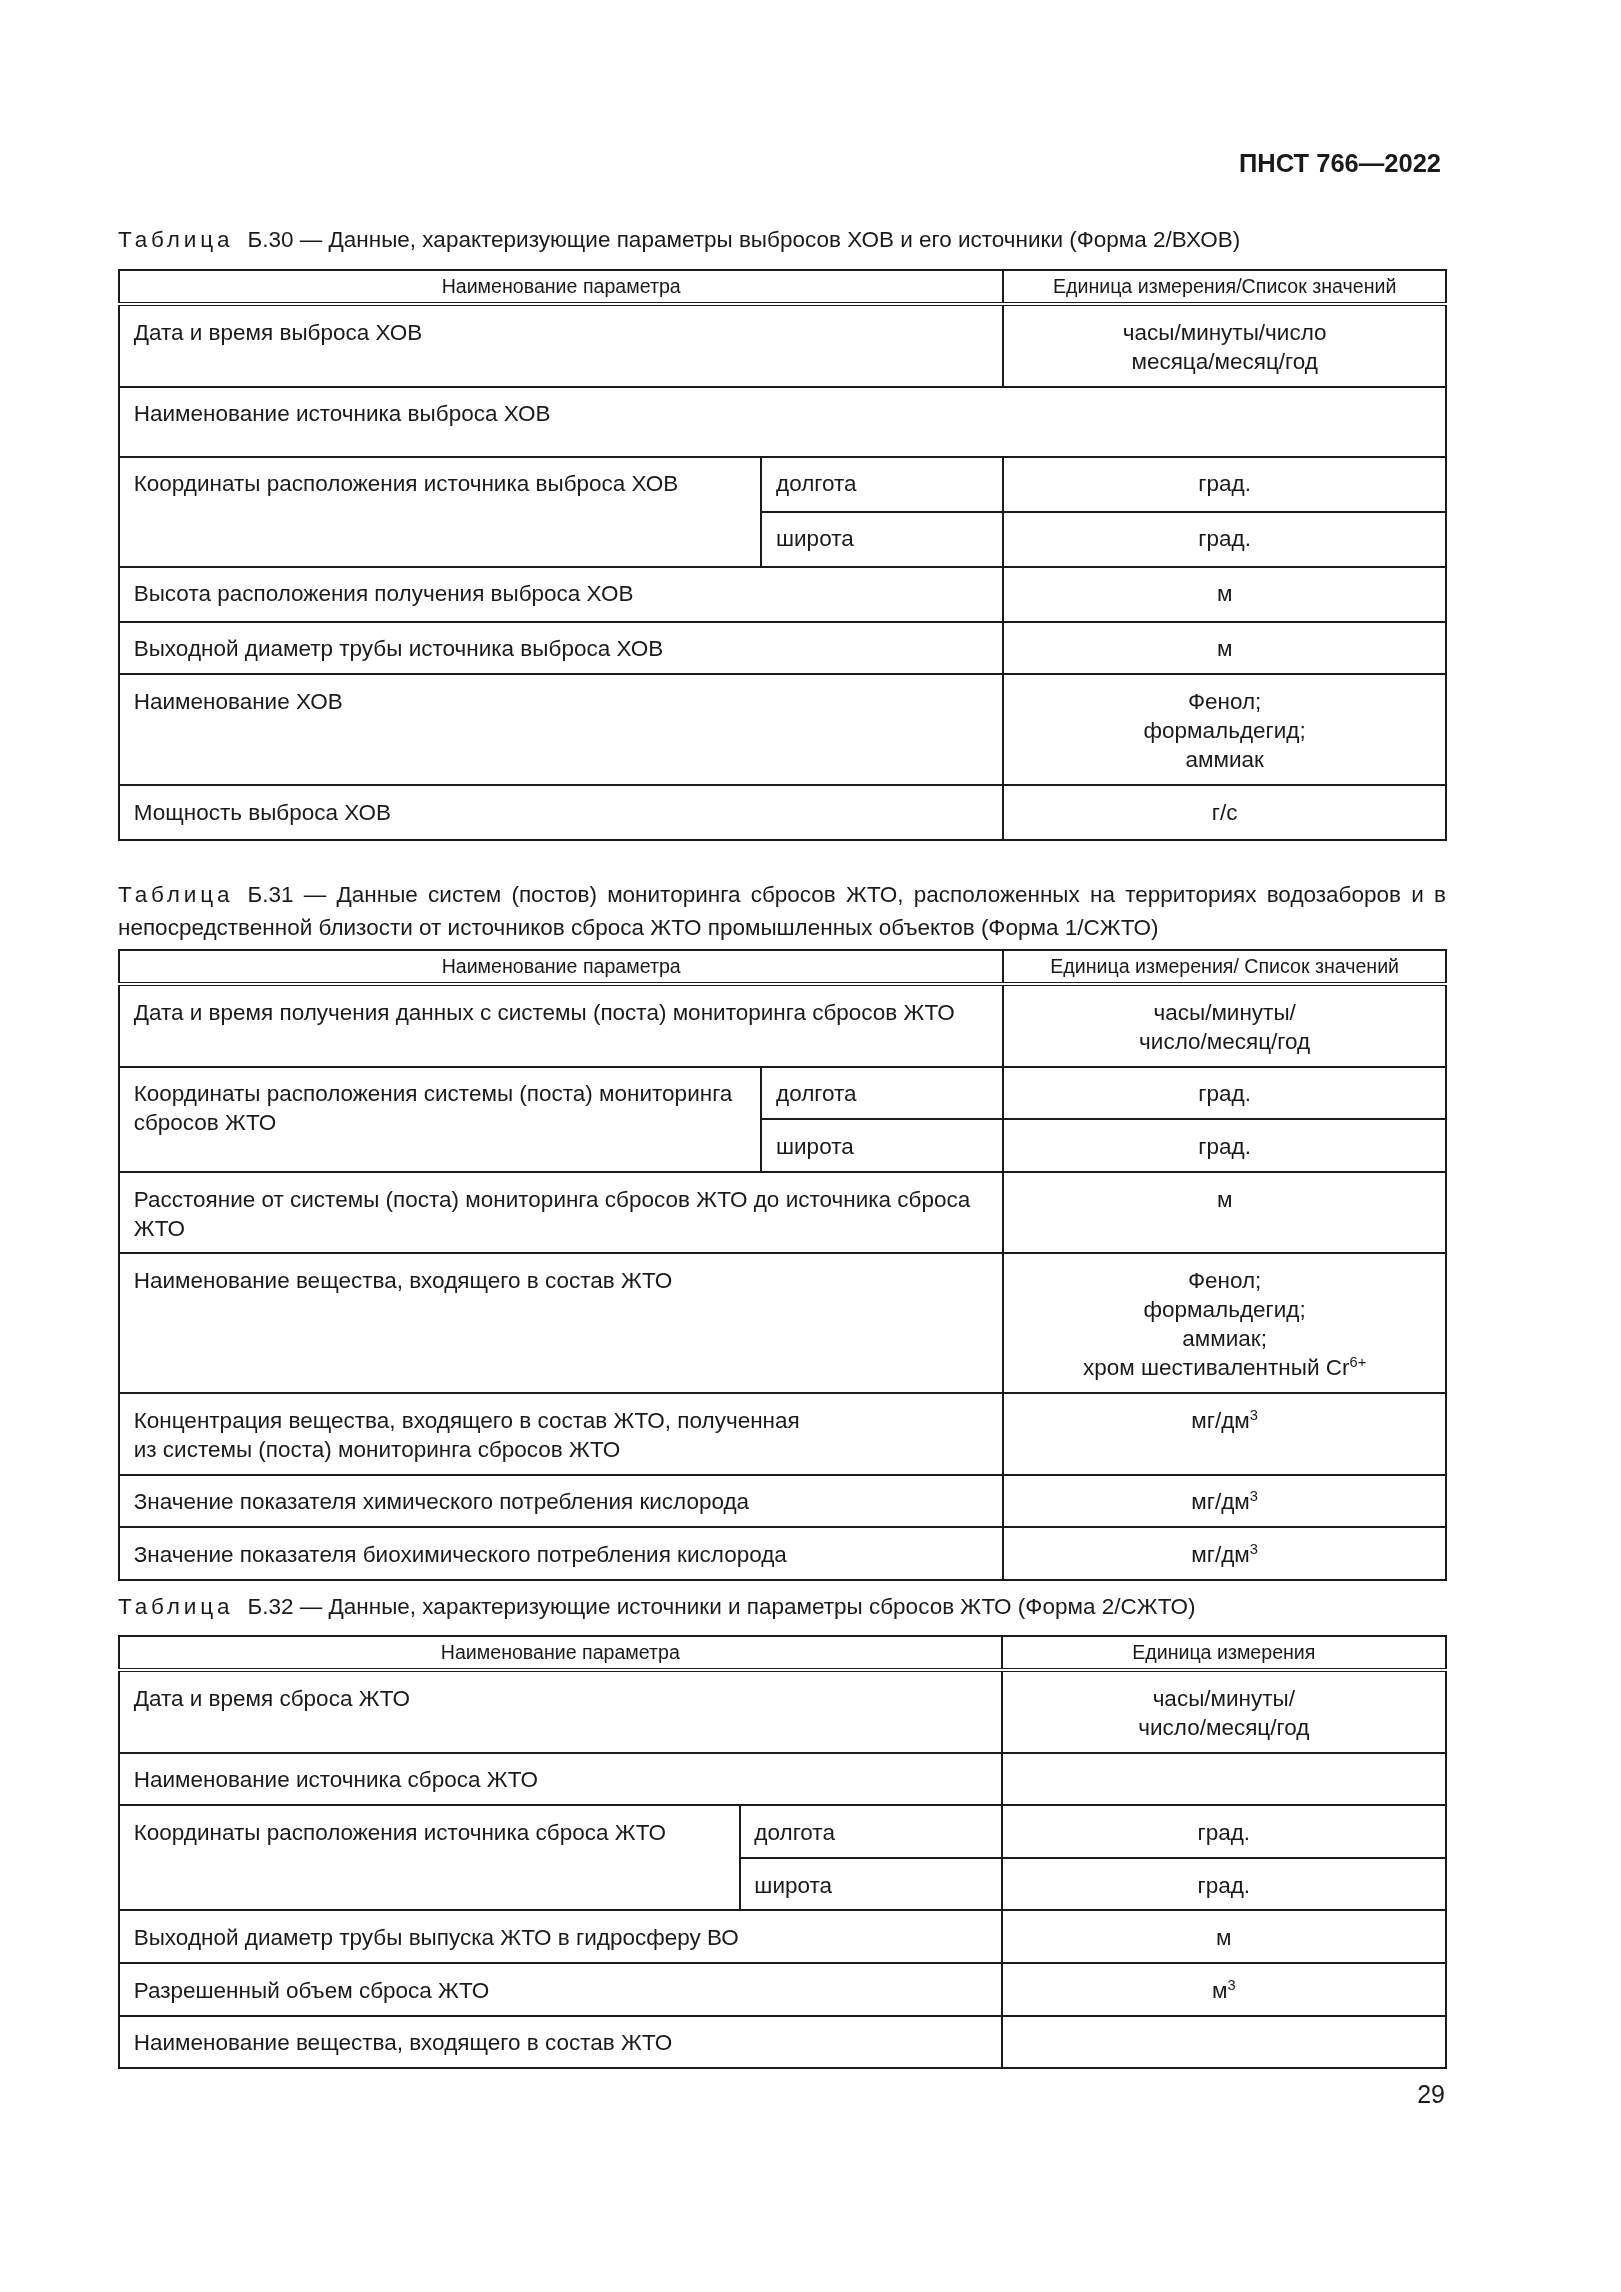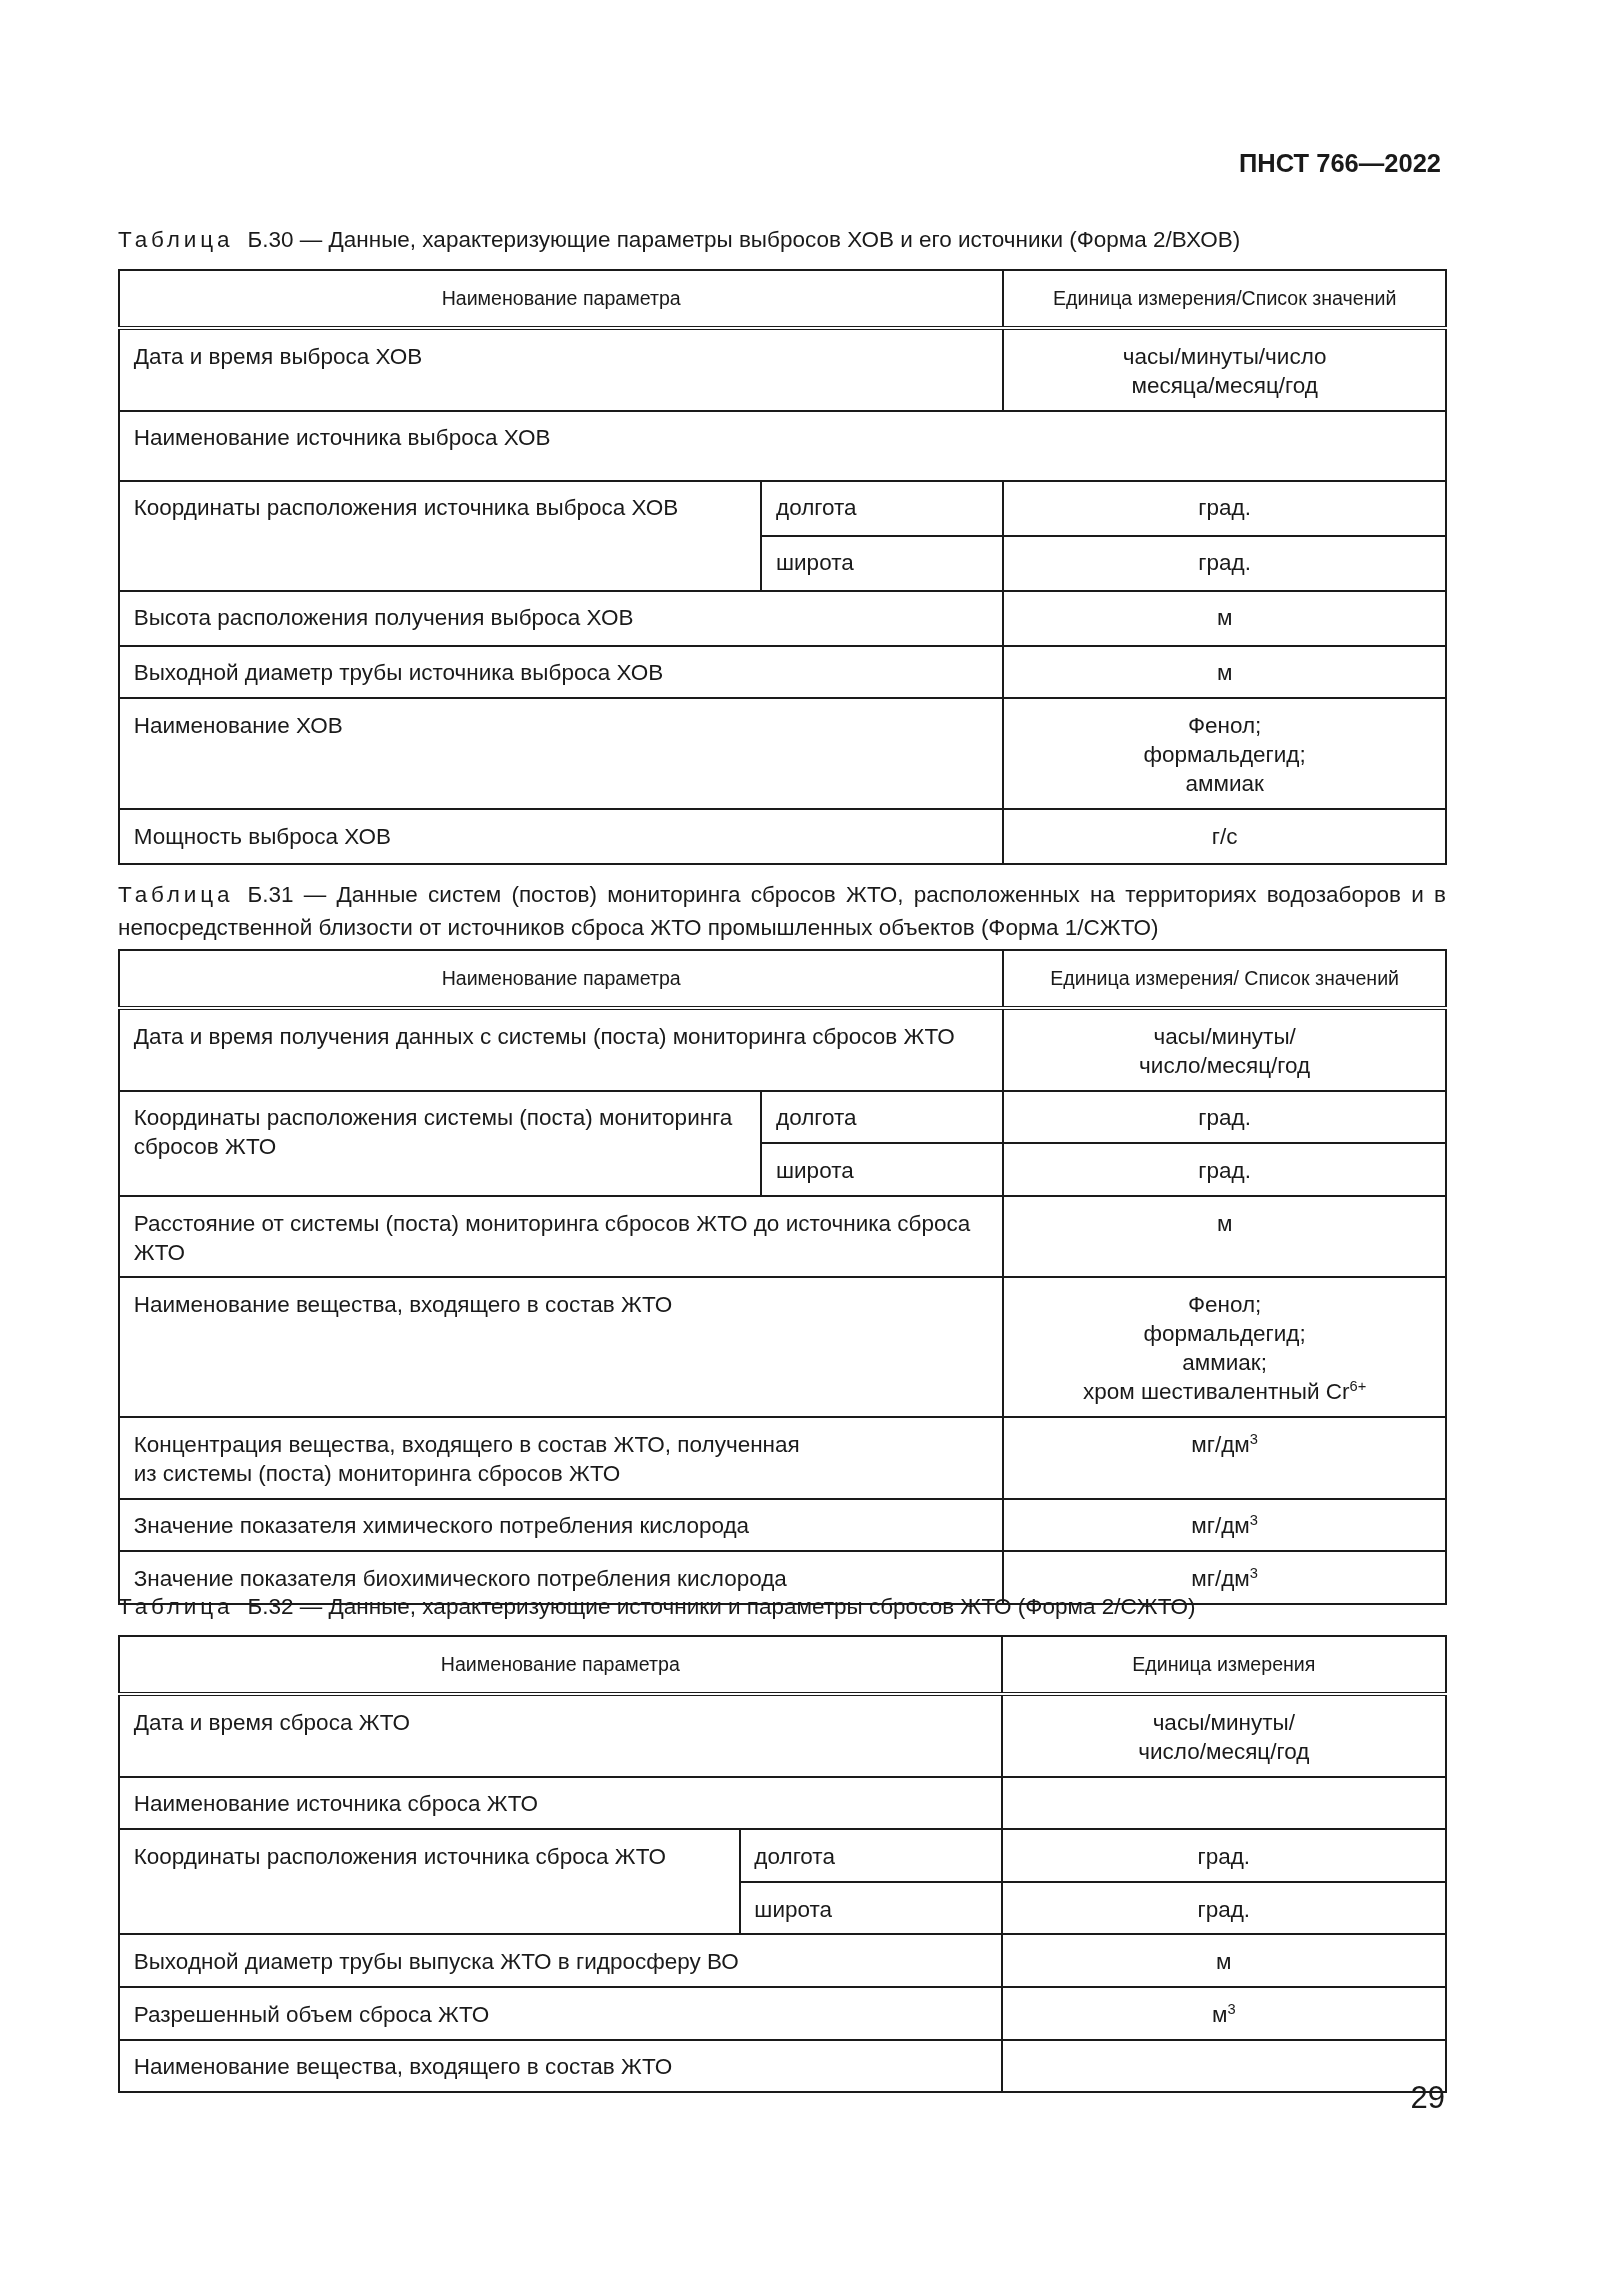--- a/index.html
+++ b/index.html
@@ -2,25 +2,25 @@
 <html><head>
 <meta charset="utf-8">
 <style>
   html, body { margin:0; padding:0; background:#fff; }
   body { width:1621px; height:2293px; position:relative; font-family:"Liberation Sans", sans-serif; color:#1a1a1a; }
   .doc-code { position:absolute; top:149px; right:180px; font-weight:bold; font-size:25.5px; }
   .caption { position:absolute; left:118px; width:1328px; font-size:22.5px; line-height:33px; text-align:justify; }
   .caption .spaced { letter-spacing:3.9px; margin-right:14px; }
   table { position:absolute; left:118px; width:1329px; border-collapse:collapse; font-size:22.5px; }
   td, th { border:2px solid #1a1a1a; vertical-align:top; padding:11.8px 13.7px 9.8px 13.7px; line-height:29px; }
-  th { font-weight:normal; font-size:19.6px; text-align:center; vertical-align:middle; padding:13px; border-bottom:4.9px double #1a1a1a;margin-top:12px; }
+  th { font-weight:normal; font-size:19.6px; text-align:center; vertical-align:middle; padding:1px; border-bottom:4.9px double #1a1a1a;margin-top:12px; }
   td.c { text-align:center; }
   table { border:2.9px solid #1a1a1a; }
   sup { font-size:14.7px; line-height:0; }
-  .pnum { position:absolute; right:176px; top:2080px; font-size:31px; }
+  .pnum { position:absolute; right:176px; top:2080px; font-size:25px; }
 </style>
 </head>
 <body>
 
 <div class="doc-code">ПНСТ 766—2022</div>
 
 <div class="caption" style="top:223px;"><span class="spaced">Таблица</span><span>Б.30 — Данные, характеризующие параметры выбросов ХОВ и его источники (Форма 2/ВХОВ)</span></div>
 <table style="top:269px;">
   <colgroup>
       <col style="width:637px">

